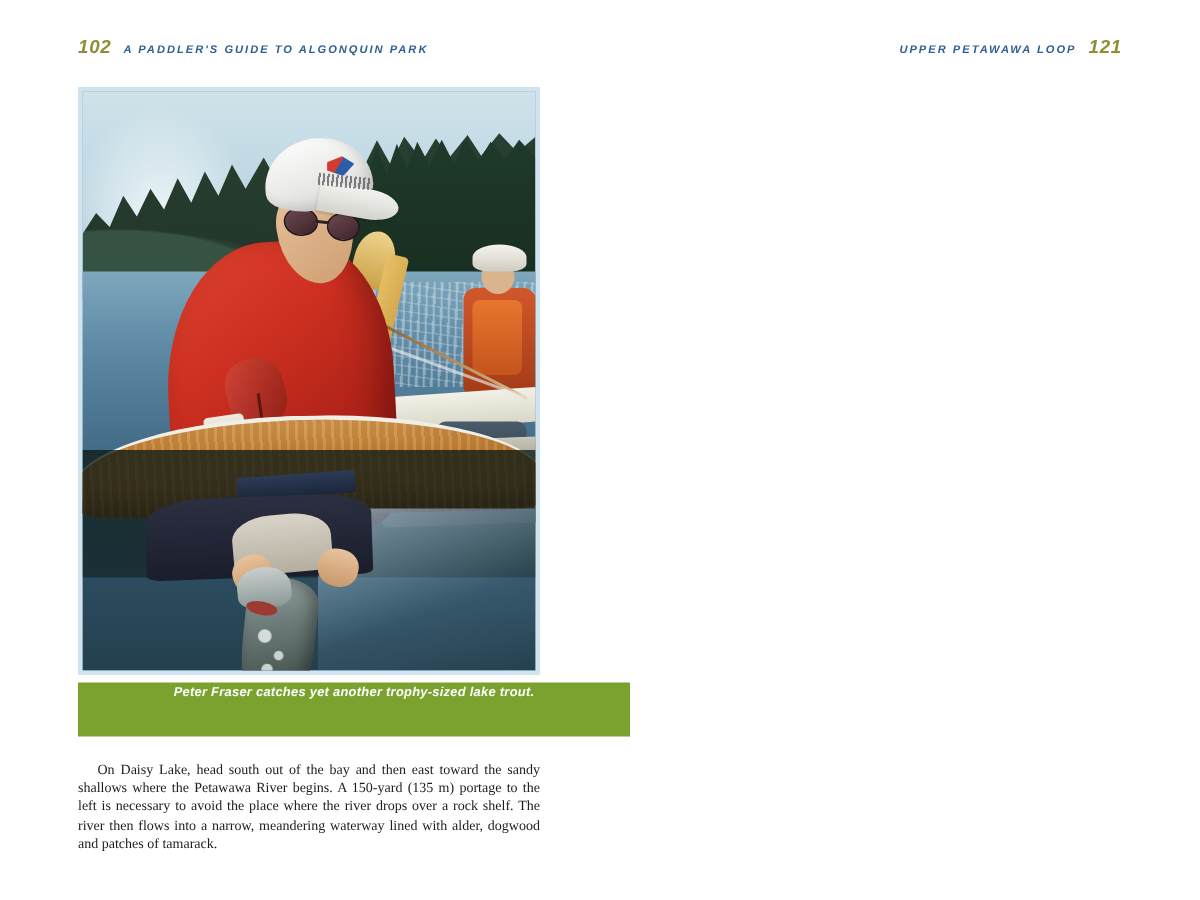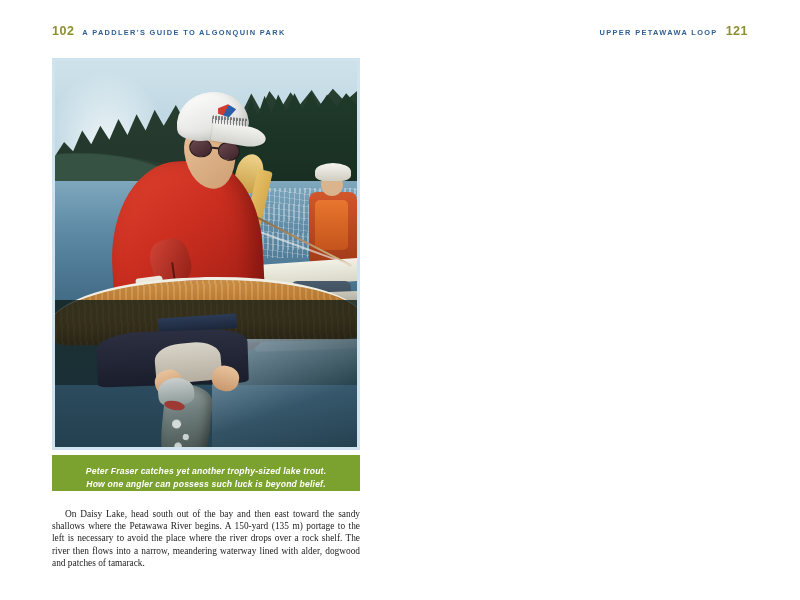--- a/index.html
+++ b/index.html
@@ -11,20 +11,21 @@
     overflow:hidden;
   }
   .spread { position:relative; width:800px; height:600px; display:flex; }
   .page { position:relative; width:400px; height:600px; }
 
   
   .runhead {
     position:absolute; top:24px; height:18px;
     display:flex; align-items:baseline; gap:8px;
     font-family:"Liberation Sans", sans-serif;
+    font-style:italic;
   }
   .runhead.left  { left:52px; }
   .runhead.right { right:52px; flex-direction:row; }
   .folio {
     font-size:12.5px; font-weight:bold; letter-spacing:0.5px;
     color:#8d8f33;
     font-family:"Liberation Sans", sans-serif;
   }
   .runtitle {
     font-size:7.4px; font-weight:bold;
@@ -287,24 +288,24 @@
     transform:rotate(-6deg);
   }
   .fish-gill{
     position:absolute; left:36%; top:88%; width:7%; height:2.4%;
     background:#9d3a33; border-radius:50%; transform:rotate(10deg);
   }
 
   
   .caption {
     position:absolute; left:52px; top:455px;
-    width:308px; height:36px;
+    width:368px; height:36px;
     background:#7ba22e;
     display:flex; flex-direction:column;
-    align-items:center; justify-content:flex-end;
+    align-items:center; justify-content:flex-start;
     text-align:center;
   }
   .caption-line {
     font-family:"Liberation Sans", sans-serif;
     font-style:italic; font-weight:bold;
     font-size:8.6px; letter-spacing:.18px;
     color:#ffffff; line-height:13px;
     white-space:nowrap;
   }
 
@@ -389,21 +390,20 @@
         <div class="fish">
           <div class="fish-spots"></div>
         </div>
         <div class="fish-head"></div>
         <div class="fish-gill"></div>
       </div>
     </div>
 
     <div class="caption">
       <div class="caption-line">Peter Fraser catches yet another trophy-sized lake trout.</div>
-      <div class="caption-line">How one angler can possess such luck is beyond belief.</div>
     </div>
 
     <div class="col left-lower">
       <p>On Daisy Lake, head south out of the bay and then east toward the sandy shallows where the Petawawa River begins. A 150-yard (135 m) portage to the left is necessary to avoid the place where the river drops over a rock shelf. The river then flows into a narrow, meandering waterway lined with alder, dogwood and patches of tamarack.</p>
     </div>
   </div>
 
   <div class="page">
 
     <div class="runhead right">

